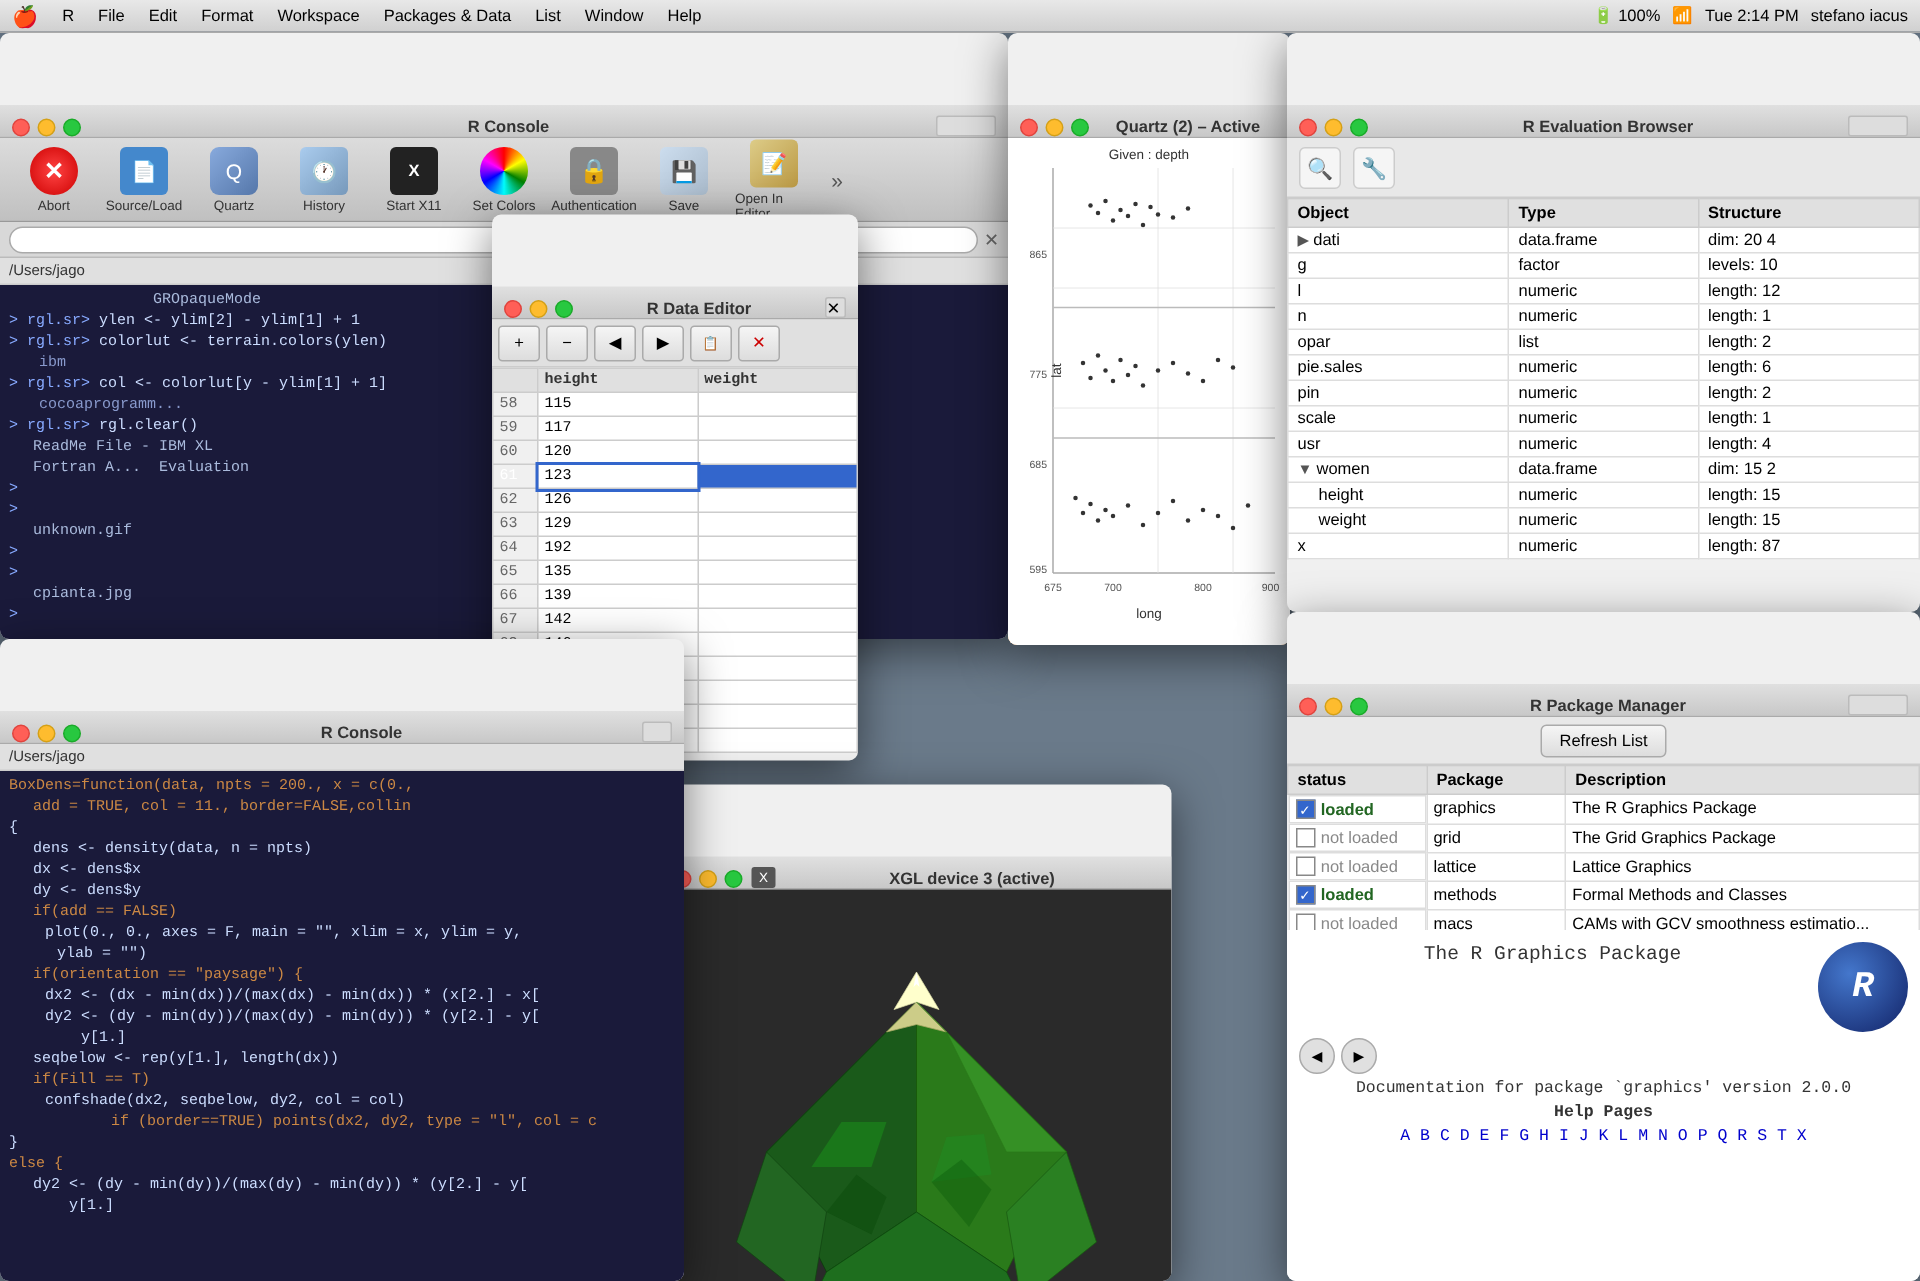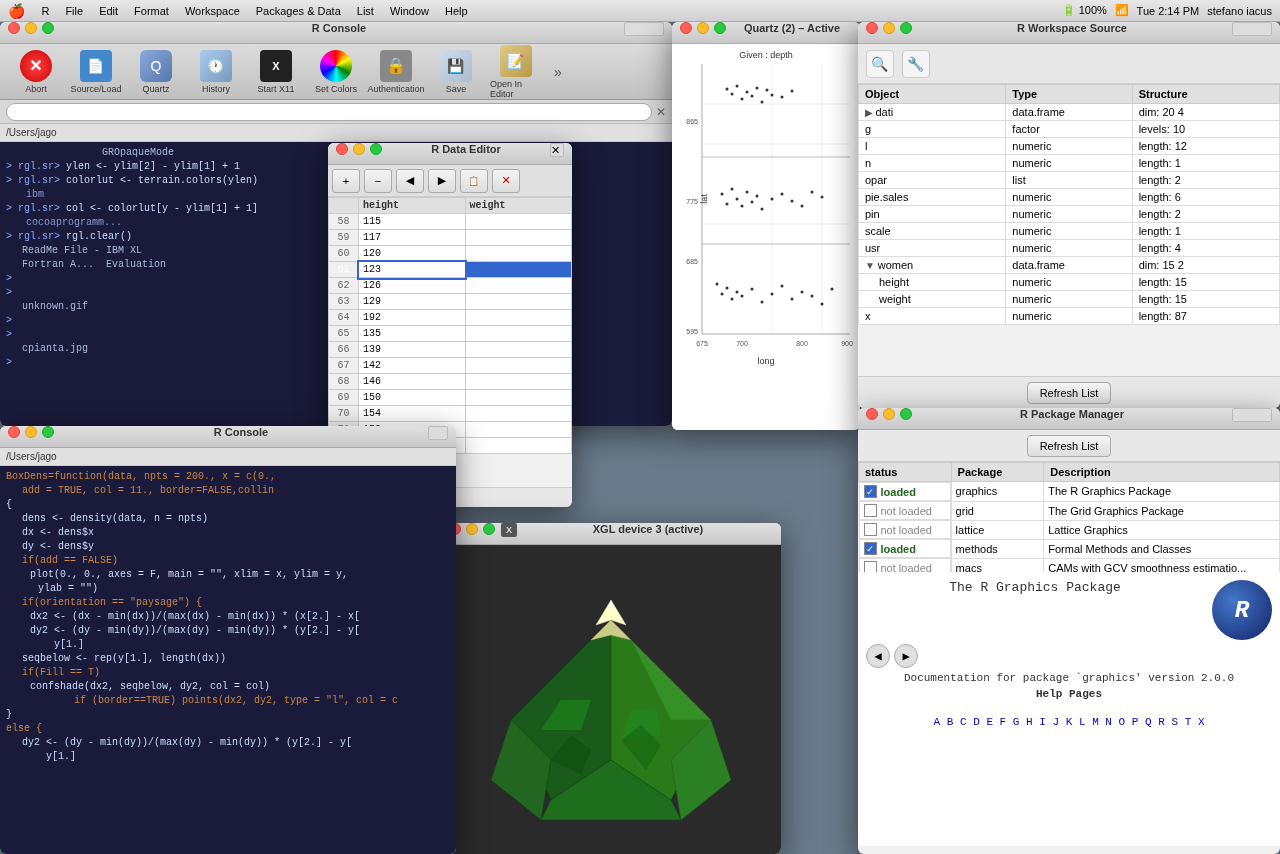--- a/index.html
+++ b/index.html
@@ -43,25 +43,26 @@
       background: #f0f0f0;
       border-radius: 6px;
       box-shadow: 0 8px 30px rgba(0,0,0,0.5);
       overflow: hidden;
     }
     .window-titlebar {
       height: 22px;
       background: linear-gradient(to bottom, #e0e0e0, #c8c8c8);
       border-bottom: 1px solid #aaa;
       display: flex;
-      align-items: flex-start;
+      align-items: flex-end;
       padding: 0 8px;
       gap: 6px;
       cursor: default;
       user-select: none;
+      margin-top: 48px;
     }
     .traffic-lights { display: flex; gap: 5px; align-items: center; }
     .tl { width: 12px; height: 12px; border-radius: 50%; }
     .tl-red { background: #ff5f57; border: 1px solid #e0443e; }
     .tl-yellow { background: #febc2e; border: 1px solid #d4a017; }
     .tl-green { background: #28c840; border: 1px solid #1aab29; }
     .window-title {
       flex: 1;
       text-align: center;
       font-size: 11px;
@@ -275,21 +276,21 @@
       padding: 2px 4px;
       background: white;
     }
     .de-table tr.selected td {
       background: #3366cc;
       color: white;
     }
     .de-row-num {
       color: #666;
       background: #f0f0f0 !important;
-      text-align: center;
+      text-align: left;
     }
     .de-editing {
       background: white !important;
       color: #000 !important;
       outline: 2px solid #3366cc;
     }
 
     
     #xgl-window {
       top: 523px; left: 441px;
@@ -443,21 +444,21 @@
     .pm-nav-arrow {
       width: 24px; height: 24px;
       background: #e0e0e0;
       border: 1px solid #aaa;
       border-radius: 12px;
       display: flex; align-items: center; justify-content: center;
       font-size: 12px; cursor: pointer;
     }
     .pm-help-text { font-size: 11px; color: #333; text-align: center; }
     .pm-help-pages { font-size: 11px; color: #333; text-align: center; margin-top: 4px; }
-    .pm-links { font-size: 11px; text-align: center; margin-top: 16px; }
+    .pm-links { font-size: 11px; text-align: center; margin-top: 4px; }
 
     .pm-table-scroll {
       height: 110px;
       overflow: hidden;
     }
   </style>
 </head>
 <body>
 
 <div class="menubar">
@@ -798,21 +799,21 @@
   </div>
 </div>
 
 <div class="window" id="workspace-browser">
   <div class="window-titlebar">
     <div class="traffic-lights">
       <div class="tl tl-red"></div>
       <div class="tl tl-yellow"></div>
       <div class="tl tl-green"></div>
     </div>
-    <div class="window-title">R Workspace Source</div>
+    <div class="window-title">R Evaluation Browser</div>
     <div style="width:40px;height:14px;background:#ddd;border:1px solid #bbb;border-radius:2px;"></div>
   </div>
   <div class="wb-toolbar">
     <div class="wb-search-icon">🔍</div>
     <div class="wb-tool-icon">🔧</div>
   </div>
   <div style="height:calc(100% - 22px - 40px - 32px);overflow-y:auto;position:relative;">
     <table class="wb-table" style="width:100%;">
       <thead>
         <tr>

